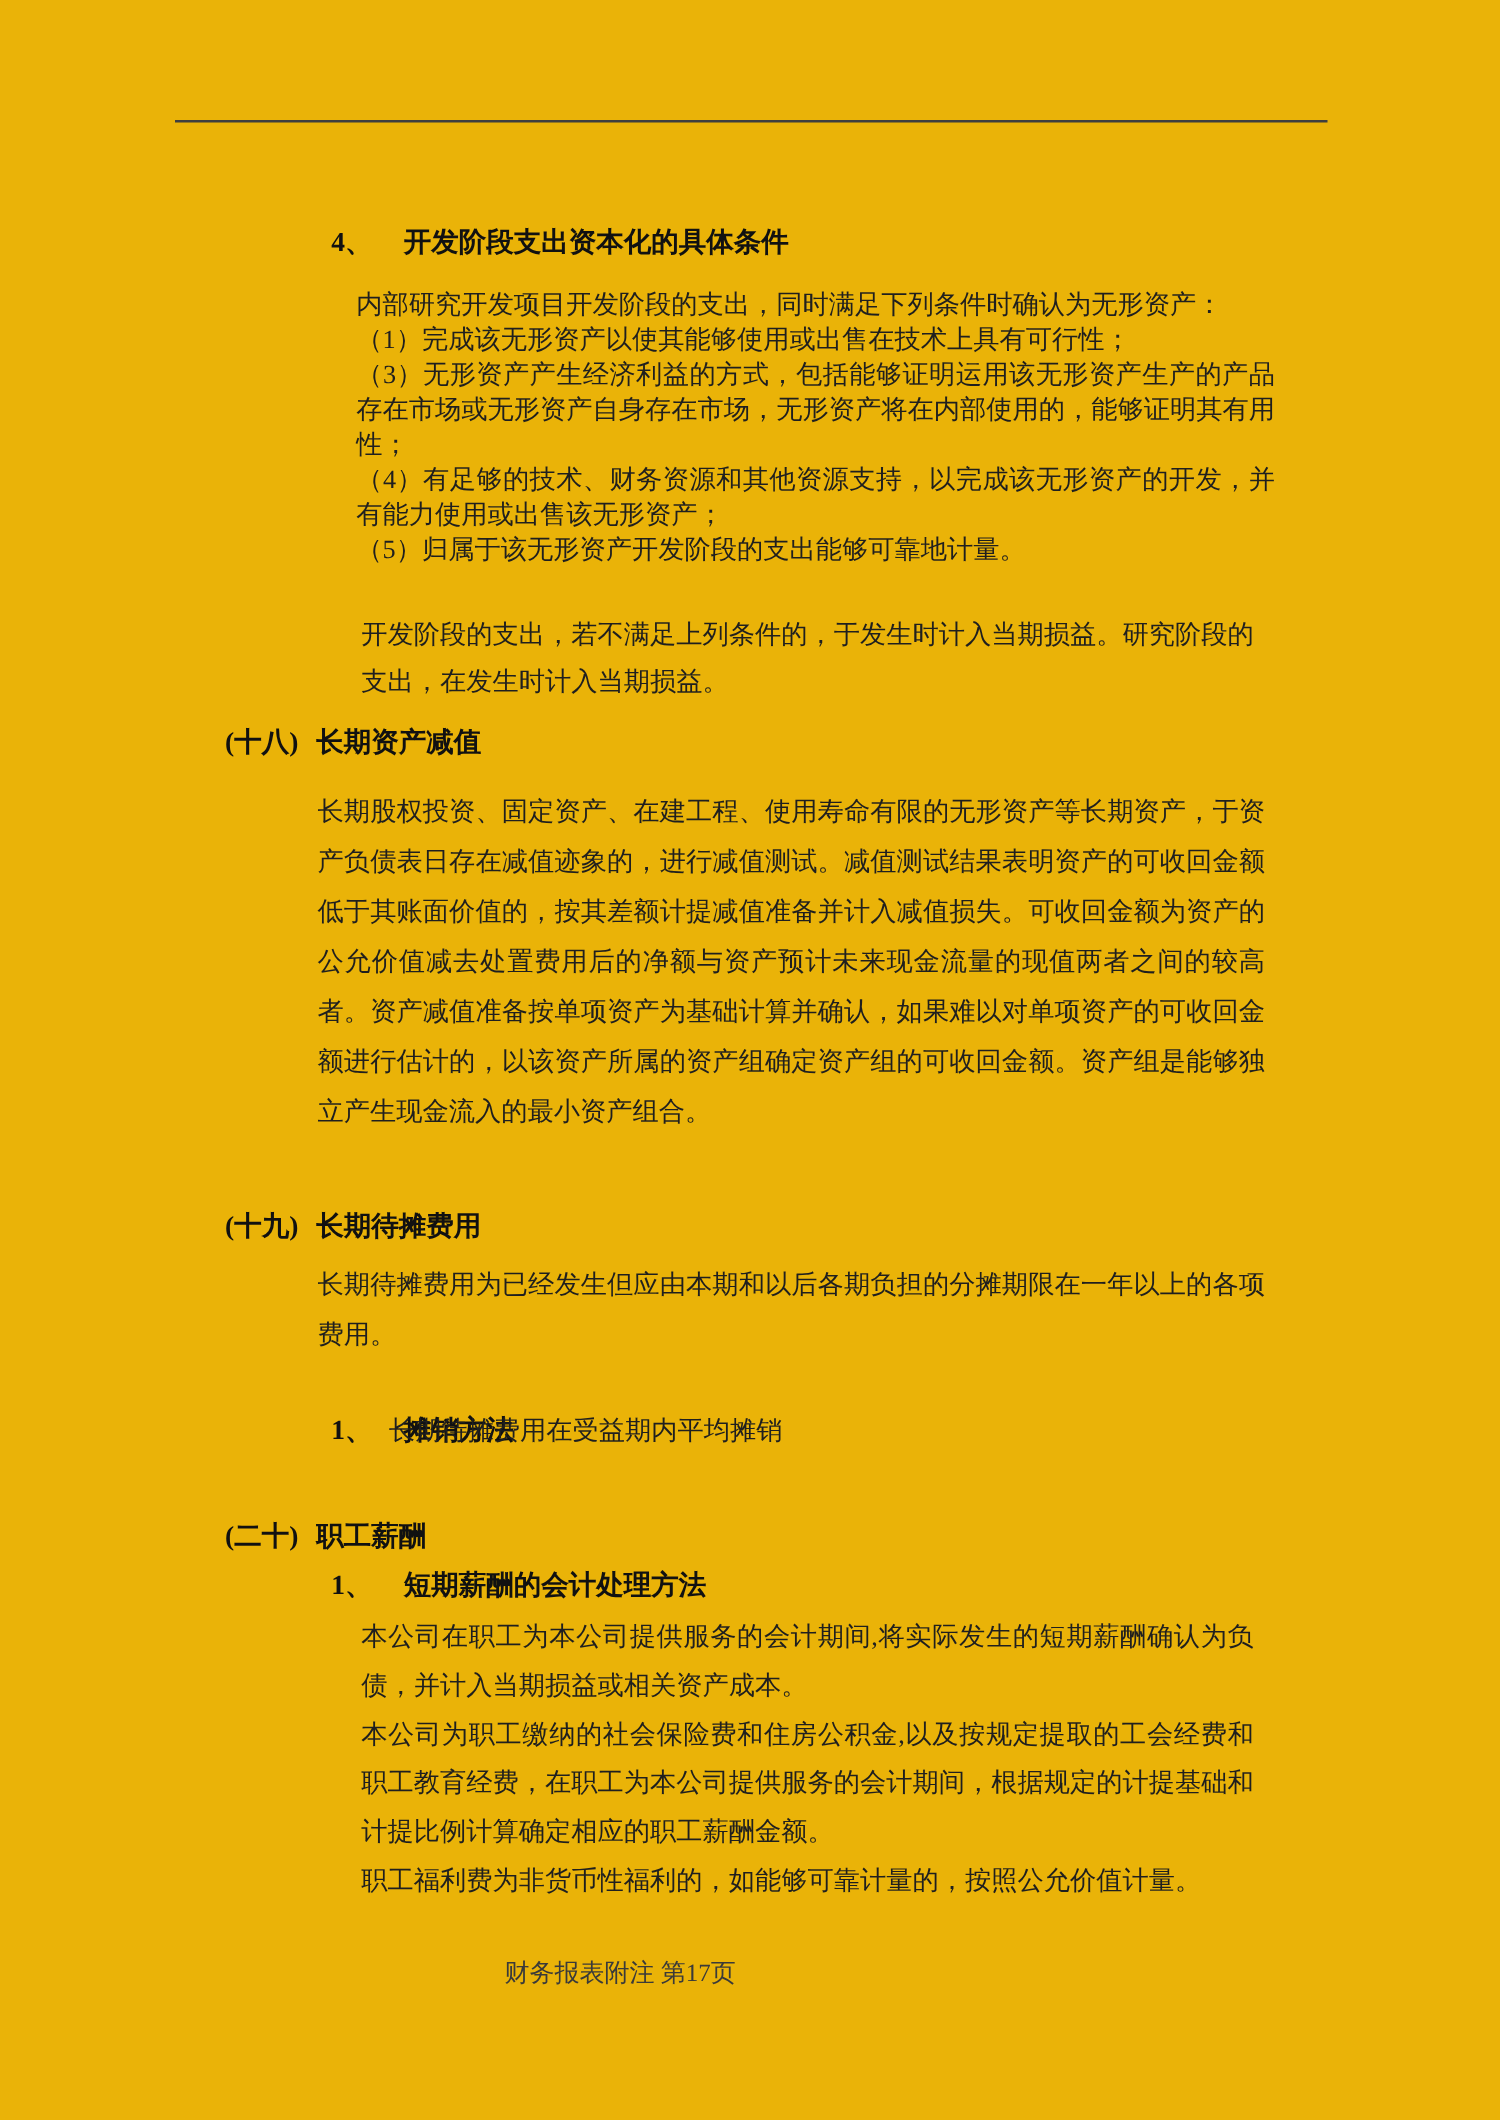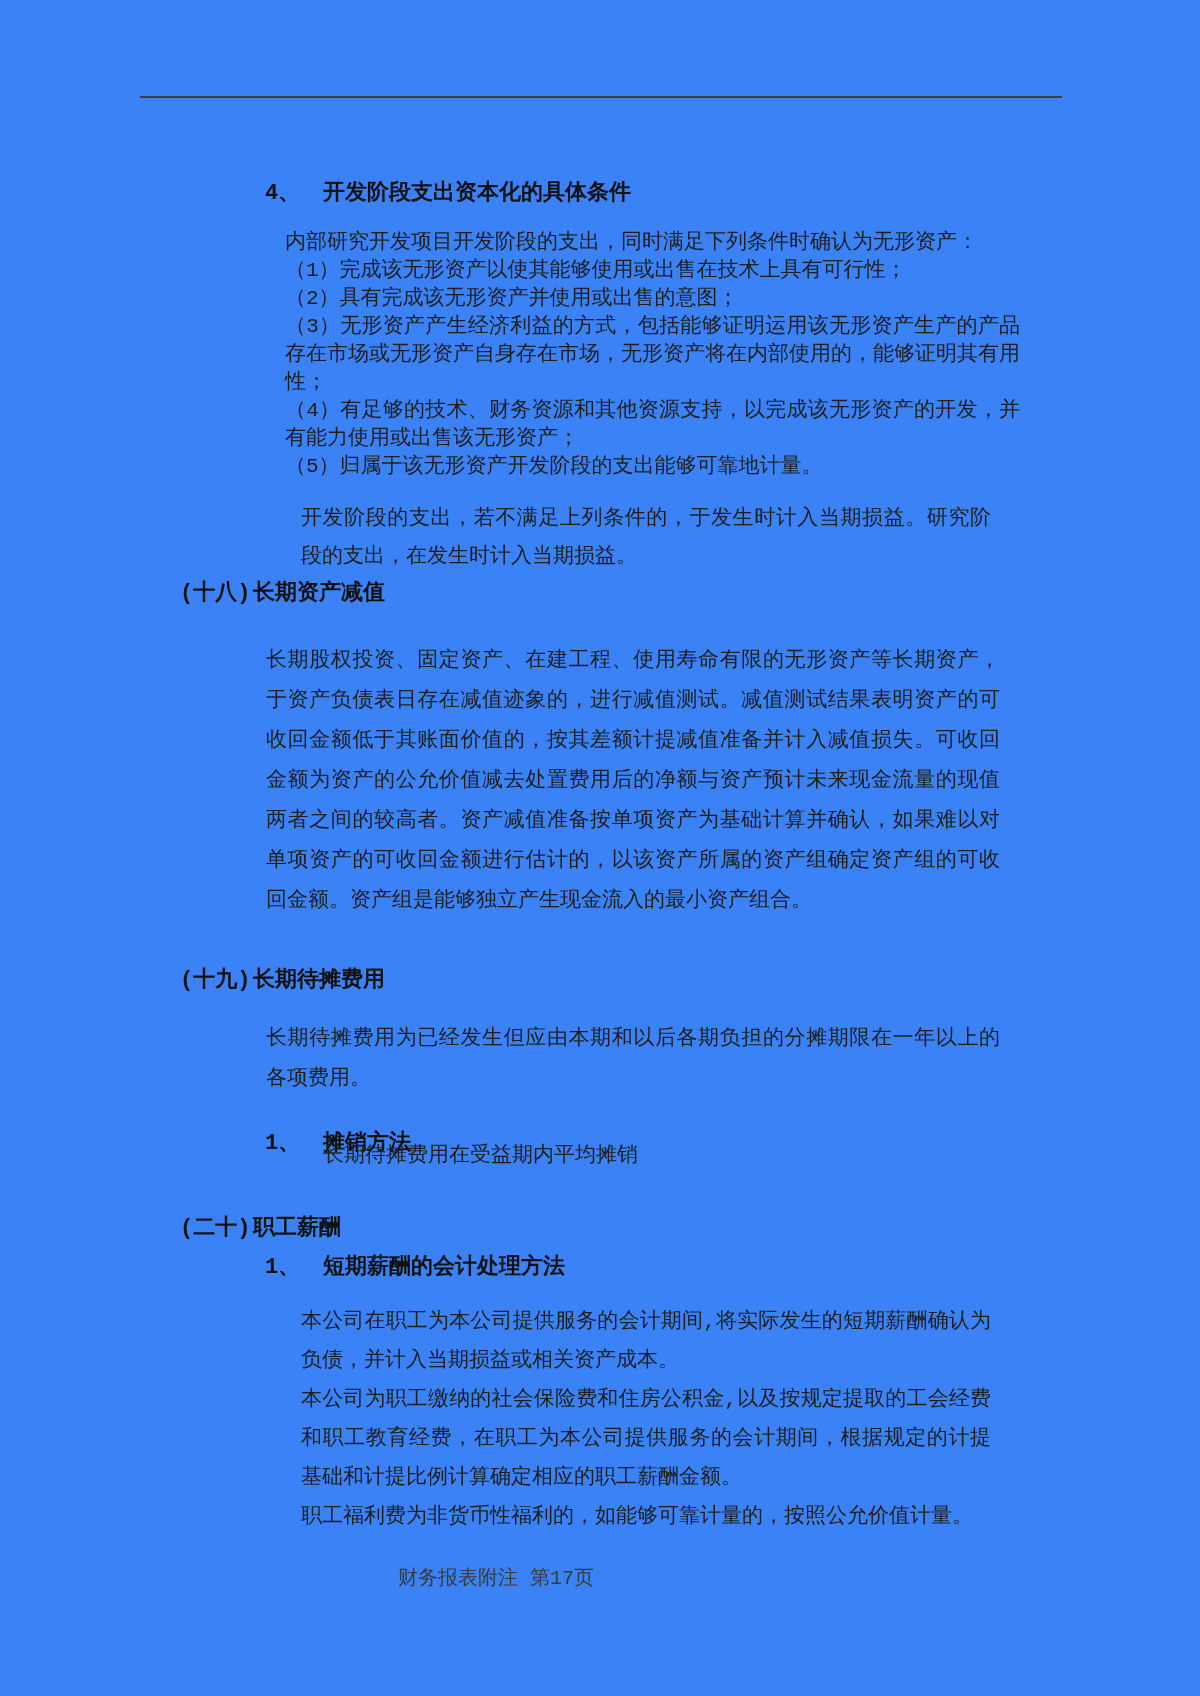--- a/index.html
+++ b/index.html
@@ -1,21 +1,21 @@
 <!DOCTYPE html>
 <html><head>
 <meta charset="utf-8">
 <style>
   html, body { margin: 0; padding: 0; background: #ffffff; }
   .page {
     position: relative;
     width: 1200px;
     height: 1696px;
-    background: #3b82f6;
-    font-family: Liberation Mono, monospace;
+    background: #eab308;
+    font-family: Liberation Serif, serif;
     color: #1f1f1f;
     overflow: hidden;
   }
   .top-rule {
     position: absolute;
     left: 140px; top: 96px;
     width: 922px; height: 2px;
     background: #3f3f3f;
   }
   
@@ -36,21 +36,21 @@
     font-size: 21px;
     line-height: 28px;
     text-align: justify;
   }
   .sub-body p { margin: 0; }
   .para {
     position: absolute;
     font-size: 21px;
     text-align: justify;
   }
-  .para p { margin: 16px; }
+  .para p { margin: 4px; }
   
   .sec-head {
     position: absolute;
     left: 180px;
     font-size: 22px;
     font-weight: 700;
     line-height: 28px;
     color: #111;
     white-space: nowrap;
     display: flex;
@@ -73,21 +73,20 @@
 
   <div class="top-rule"></div>
 
   <div class="sub-head" style="top:180px;">
     <span class="sub-num">4、</span><span>开发阶段支出资本化的具体条件</span>
   </div>
 
   <div class="sub-body" style="top:229px;">
     <p>内部研究开发项目开发阶段的支出，同时满足下列条件时确认为无形资产：</p>
     <p>（1）完成该无形资产以使其能够使用或出售在技术上具有可行性；</p>
-    <p>（2）具有完成该无形资产并使用或出售的意图；</p>
     <p>（3）无形资产产生经济利益的方式，包括能够证明运用该无形资产生产的产品存在市场或无形资产自身存在市场，无形资产将在内部使用的，能够证明其有用性；</p>
     <p>（4）有足够的技术、财务资源和其他资源支持，以完成该无形资产的开发，并有能力使用或出售该无形资产；</p>
     <p>（5）归属于该无形资产开发阶段的支出能够可靠地计量。</p>
   </div>
 
   <div class="para" style="top:484px; left:285px; width:722px; line-height:38px;">
     <p>开发阶段的支出，若不满足上列条件的，于发生时计入当期损益。研究阶段的支出，在发生时计入当期损益。</p>
   </div>
 
   <div class="sec-head" style="top:580px;">

